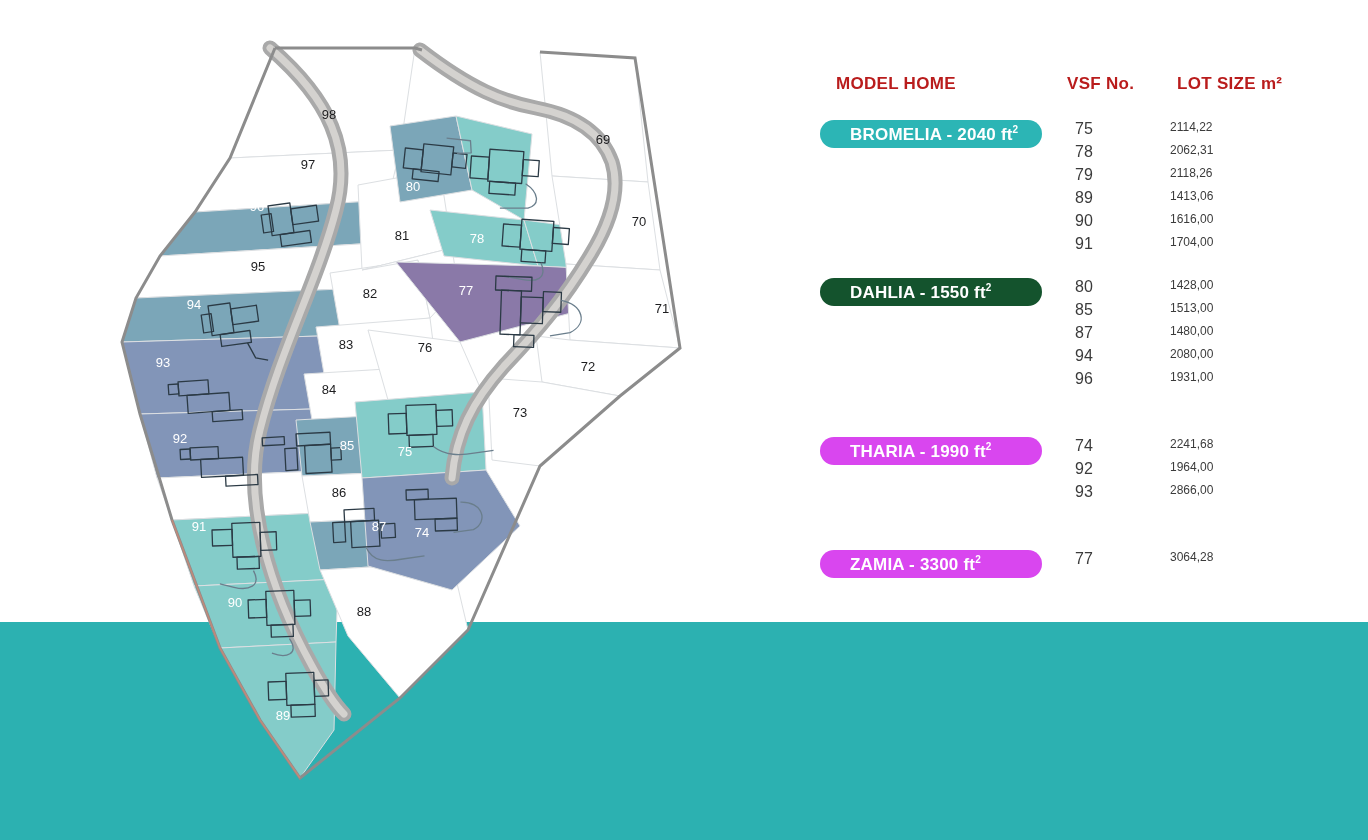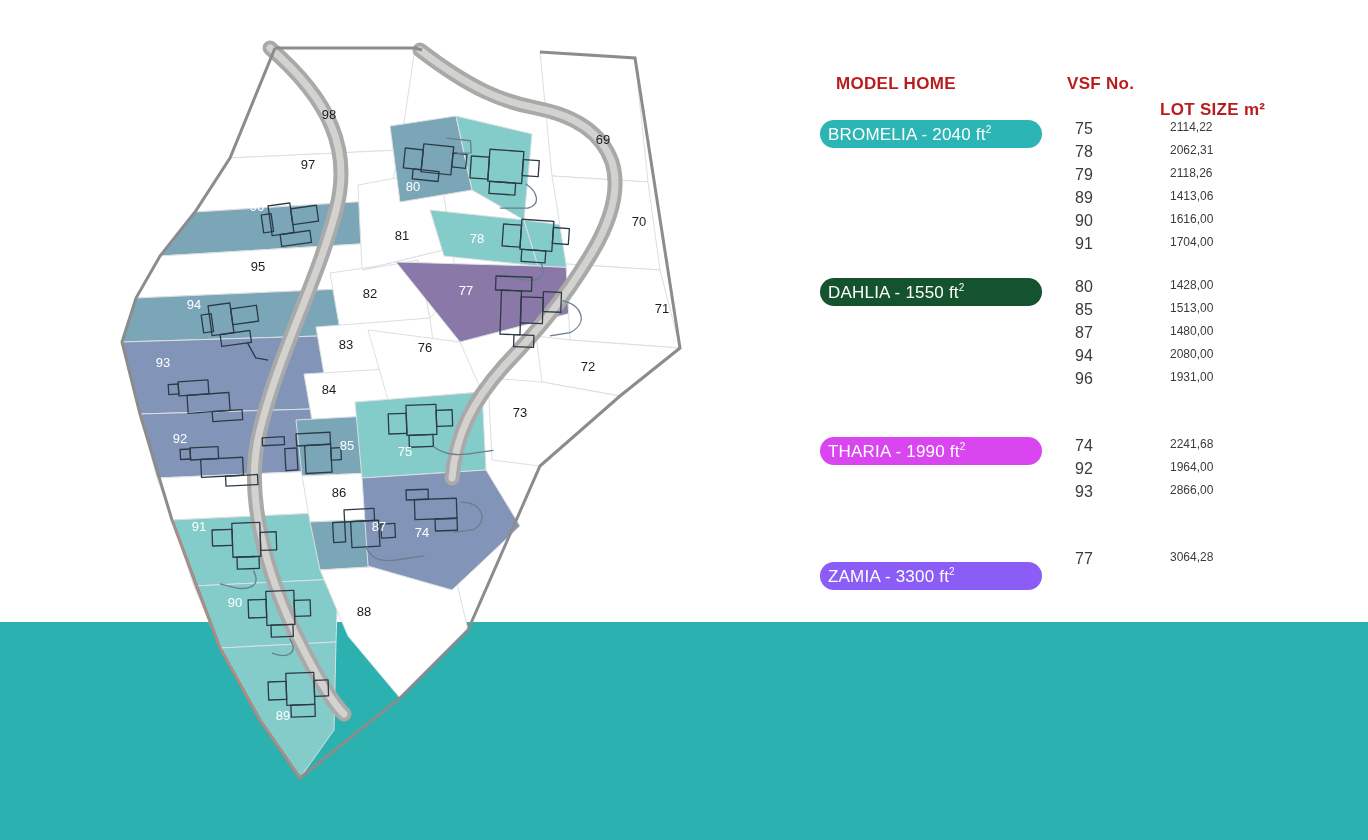--- a/index.html
+++ b/index.html
@@ -30,29 +30,29 @@
   .lotnum{font-family:"Liberation Sans",sans-serif;font-size:13px;}
   .lotnum-dark{fill:#1d1d1f;}
   .lotnum-light{fill:#ffffff;}
 
   
   .table-wrap{position:absolute;left:820px;top:70px;width:520px;}
   .t-head{position:relative;height:34px;}
   .th{position:absolute;font-size:17px;font-weight:bold;color:#b91c1c;letter-spacing:.3px;}
   .th-model{left:16px;top:4px;}
   .th-vsf{left:247px;top:4px;}
-  .th-lot{left:340px;top:4px;margin-top:26px;}
+  .th-lot{left:357px;top:4px;}
 
   .group{position:relative;}
   .pill{
     position:absolute;left:0;width:222px;height:28px;border-radius:14px;
     display:flex;align-items:center;
   }
   .pill span{
-    padding-left:8px;color:#ffffff;font-size:17px;font-weight:400;
+    padding-left:30px;color:#ffffff;font-size:17px;font-weight:700;
     white-space:nowrap;letter-spacing:.2px;text-align:center;
   }
   .pill sup{font-size:10px;vertical-align:super;}
   .rows{position:absolute;left:0;top:0;width:520px;}
   .row{position:relative;height:23px;}
   .cell-vsf{position:absolute;left:255px;font-size:16px;color:#3b3b3b;}
   .cell-lot{position:absolute;left:350px;font-size:12px;color:#3b3b3b;}
 </style>
 </head>
 <body>
@@ -357,21 +357,21 @@
               <div class="cell-vsf">92</div>
               <div class="cell-lot">1964,00</div>
             </div>
             <div class="row">
               <div class="cell-vsf">93</div>
               <div class="cell-lot">2866,00</div>
             </div>
           </div>
         </div>
         <div class="group" style="position: absolute; left: 0px; top: 480px; width: 520px;">
-          <div class="pill" style="background: #8b5cf6; top: 12px;">
+          <div class="pill" style="background: #d946ef; top: 0px;">
             <span>ZAMIA - 3300 ft<sup>2</sup></span>
           </div>
           <div class="rows" style="top: 0px;">
             <div class="row">
               <div class="cell-vsf">77</div>
               <div class="cell-lot">3064,28</div>
             </div>
           </div>
         </div>
       </div>

